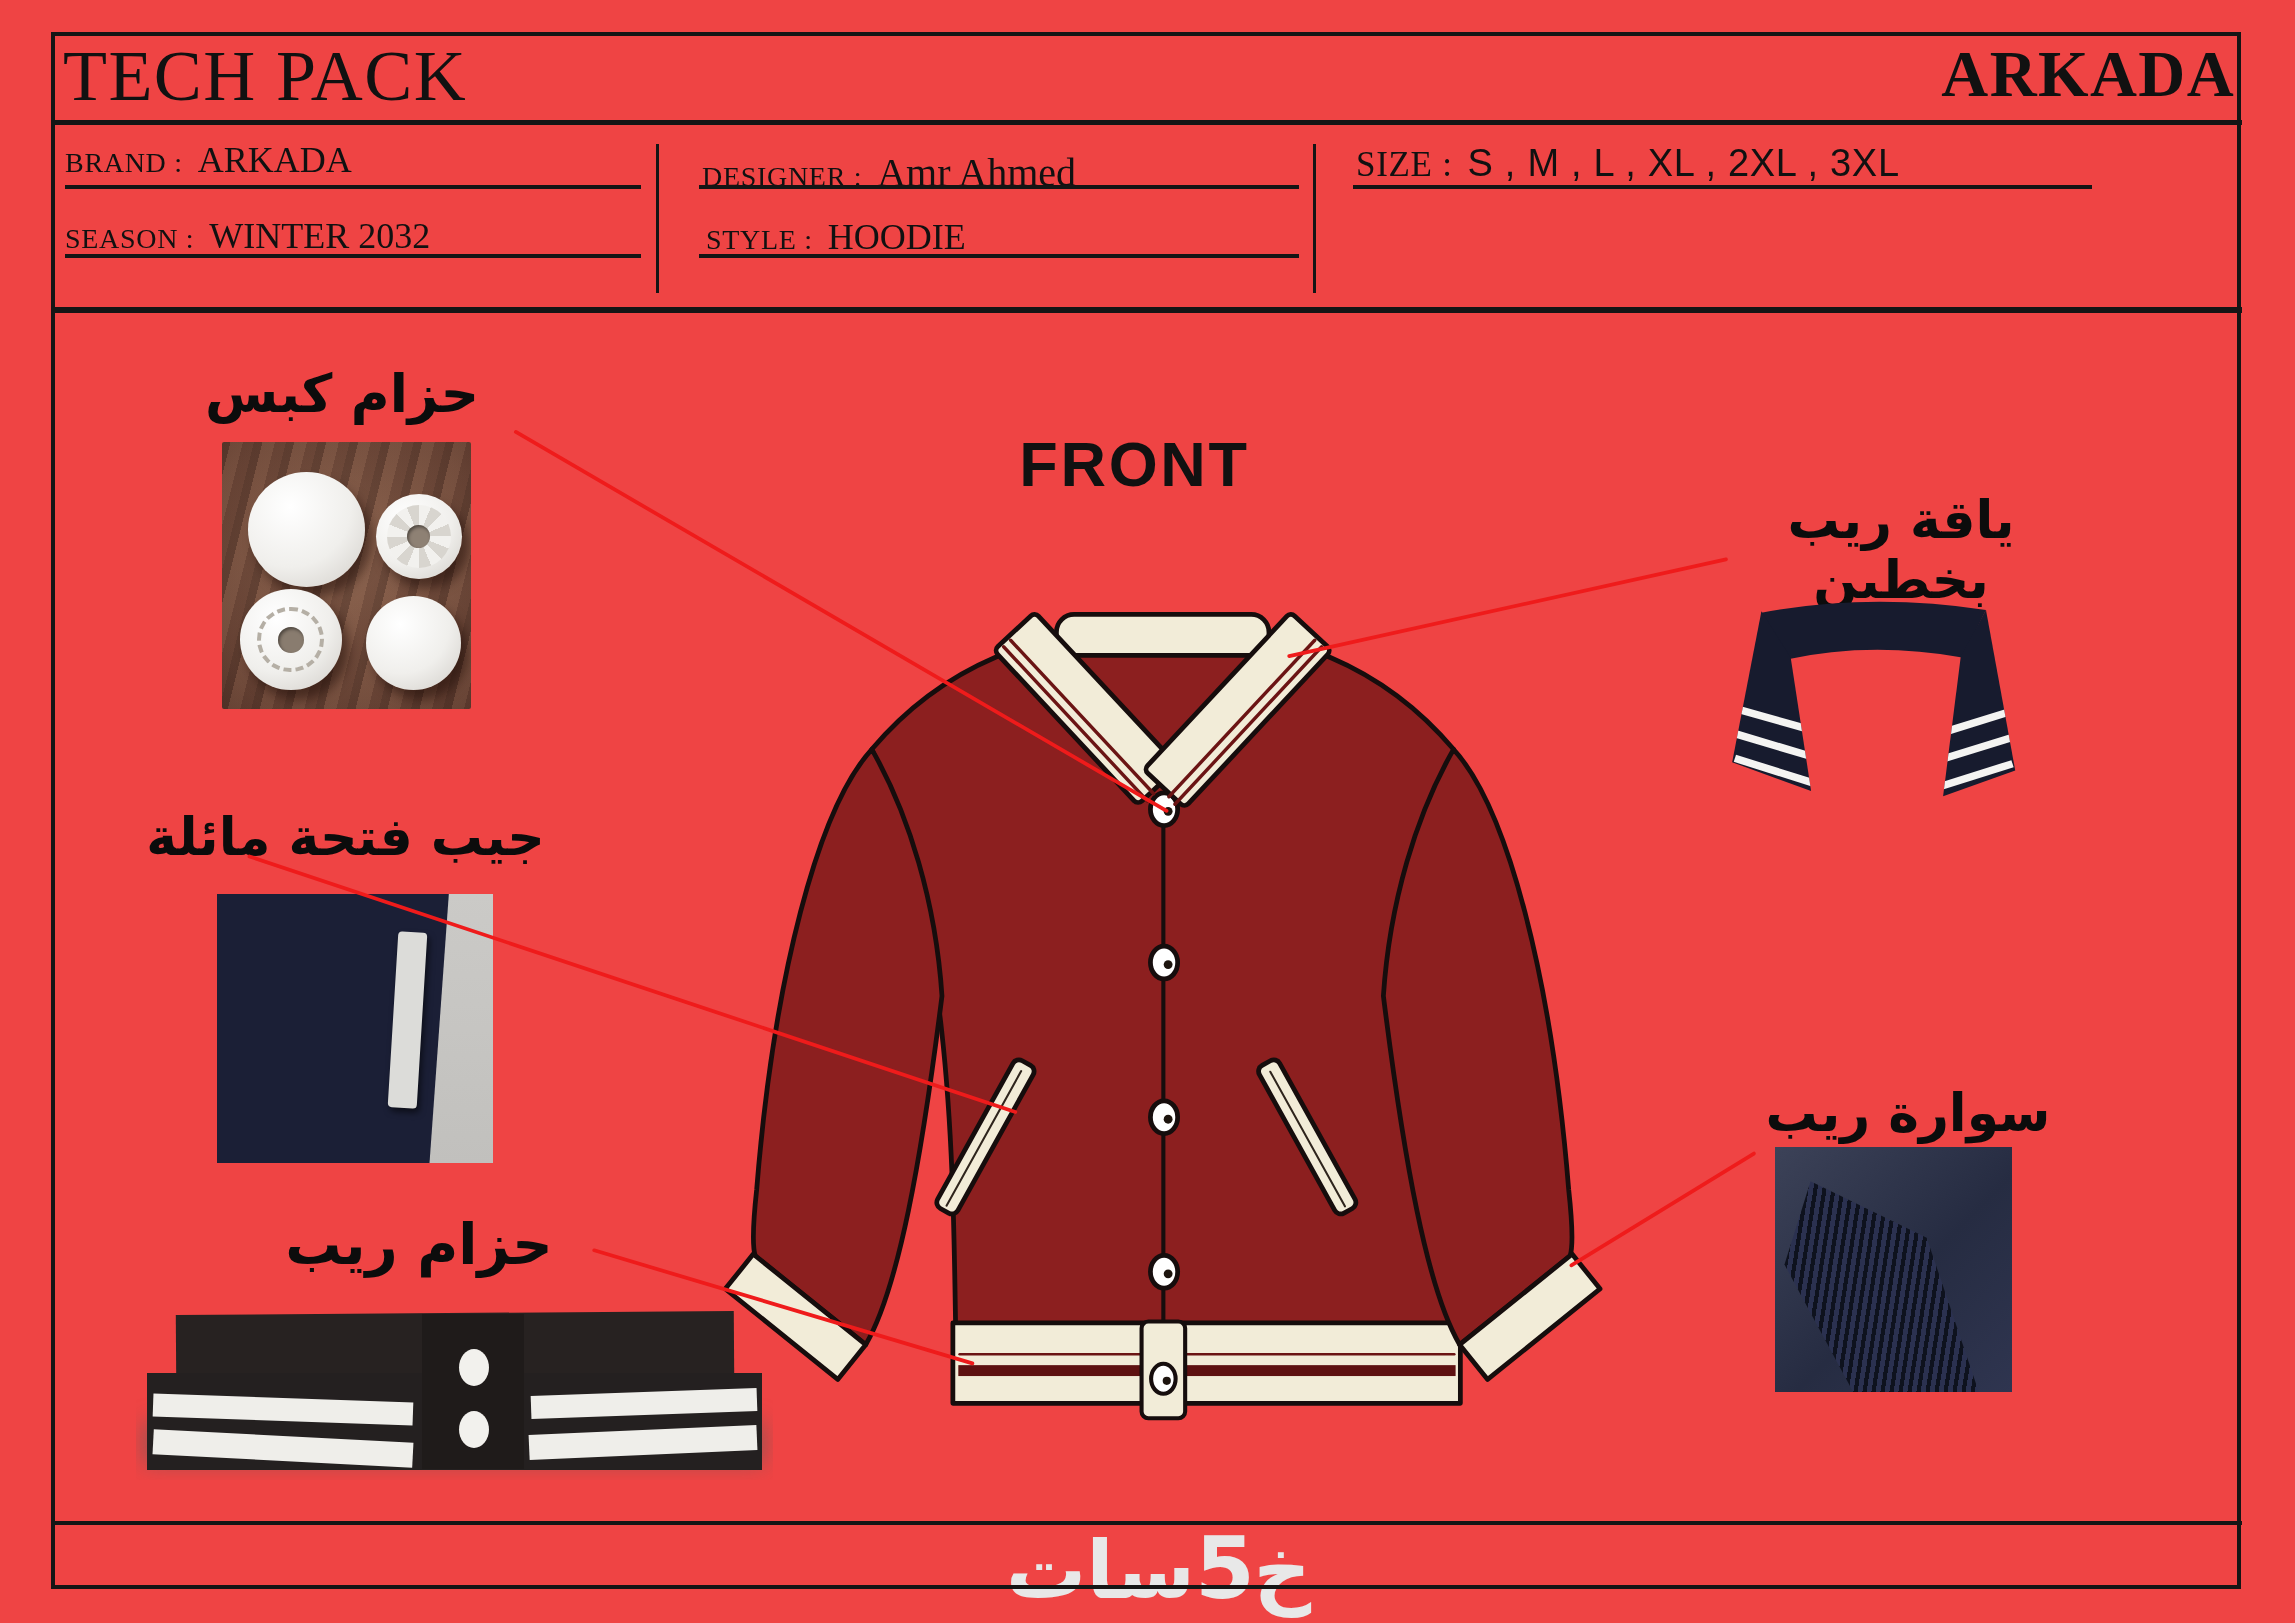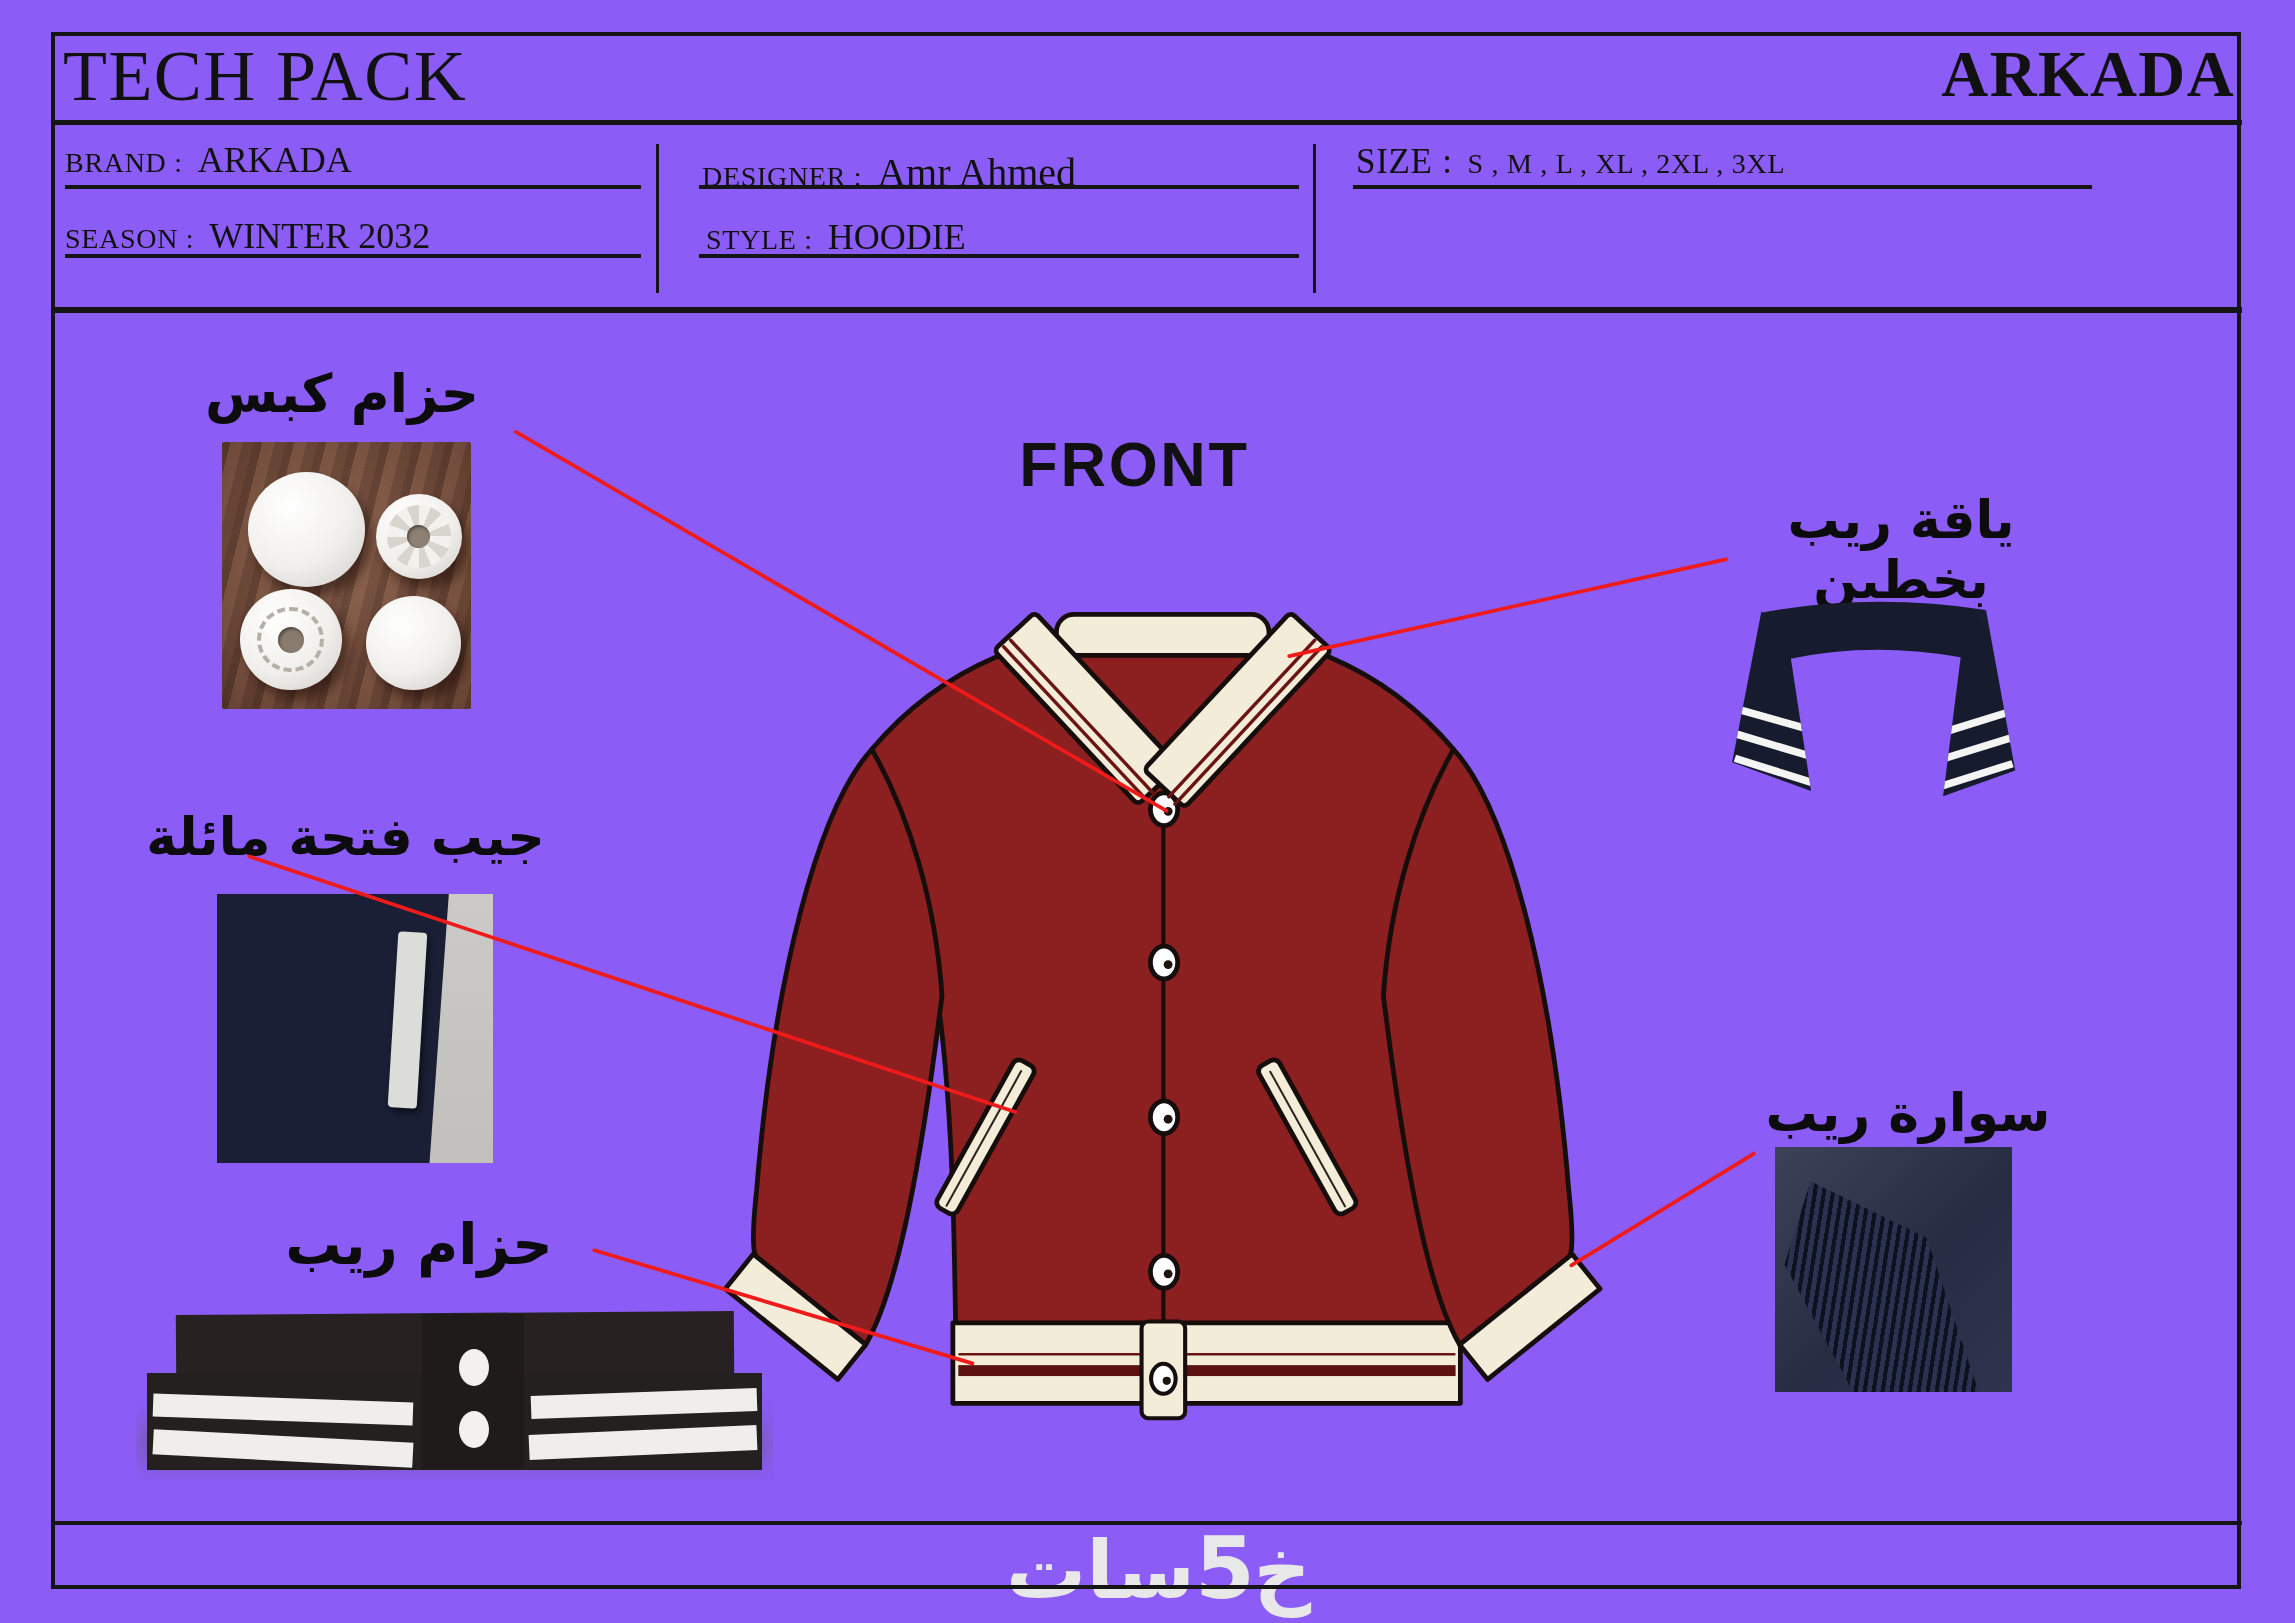--- a/index.html
+++ b/index.html
@@ -1,16 +1,16 @@
 <!DOCTYPE html>
 <html style="font-size:11px"><head>
 <meta charset="utf-8">
 <style>
   html,body{margin:0;padding:0;background:#fff;}
-  #page{position:relative;width:2295px;height:1623px;background:#8b5cf6;overflow:hidden;
+  #page{position:relative;width:2295px;height:1623px;background:#ef4444;overflow:hidden;
         font-family:"Liberation Serif",serif;color:#111;}
   .abs{position:absolute;}
   
   .border-box{left:51px;top:32px;width:2182px;height:1549px;border:4.8px solid #151515;z-index:4;pointer-events:none;}
   .rule{background:#151515;z-index:3;}
   .rule-header{left:51px;top:120px;width:2191px;height:4.8px;}
   .rule-main{left:51px;top:307px;width:2191px;height:5.5px;}
   .rule-bottom{left:51px;top:1521px;width:2191px;height:4.1px;}
   .vline{background:#151515;width:3.4px;z-index:3;}
   .v1{left:656px;top:144px;height:149px;}
@@ -27,21 +27,21 @@
   .fieldrow{display:flex;align-items:baseline;gap:15px;white-space:nowrap;line-height:1;}
   .flabel{font-size:28px;letter-spacing:0.7px;}
   .fvalue{font-size:36px;}
   .f-brand{left:65px;top:142px;}
   .f-season{left:65px;top:218px;}
   .f-designer{left:702px;top:153px;}
   .f-designer .fvalue{font-size:40px;}
   .f-style{left:706px;top:219px;}
   .f-size{left:1356px;top:144px;}
   .f-size .flabel{font-size:35px;font-family:Liberation Serif, serif;}
-  .f-size .fvalue{font-family:Liberation Serif, serif;font-size:28px;letter-spacing:0.7px;}
+  .f-size .fvalue{font-family:Liberation Sans, sans-serif;font-size:38px;letter-spacing:0.7px;}
   
   .front-title{left:930px;top:428px;width:409px;text-align:center;z-index:2;
     font-family:"Liberation Sans",sans-serif;font-weight:bold;font-size:63px;letter-spacing:2.7px;}
   .ar-label{position:absolute;direction:rtl;text-align:center;z-index:2;line-height:1.15;
     font-family:"DejaVu Sans",sans-serif;font-weight:bold;color:#0c0c0c;}
   .lbl-snap{left:185px;top:364px;width:314px;font-size:53px;}
   .lbl-pocket{left:117px;top:808px;width:457px;font-size:52px;}
   .lbl-belt{left:262px;top:1213px;width:314px;font-size:56px;}
   .lbl-collar{left:1707px;top:491px;width:388px;font-size:52px;}
   .lbl-cuff{left:1673px;top:1084px;width:470px;font-size:52px;}

